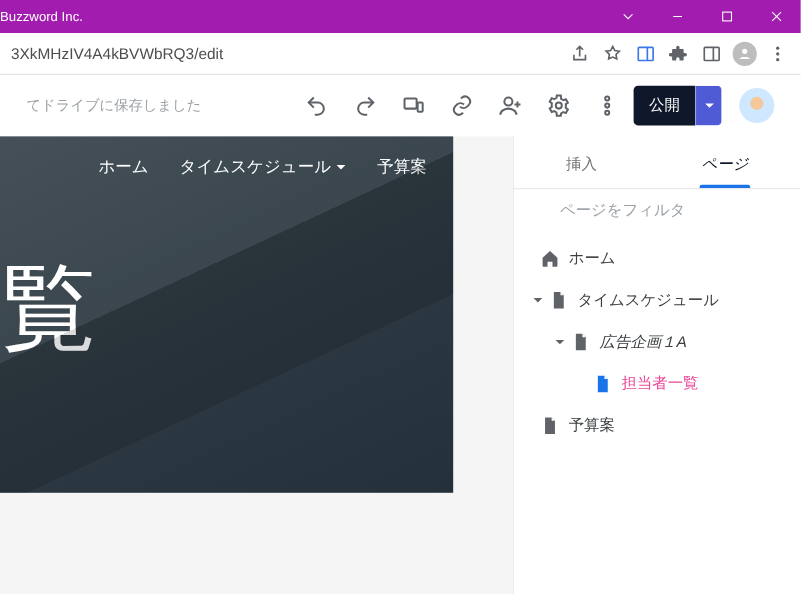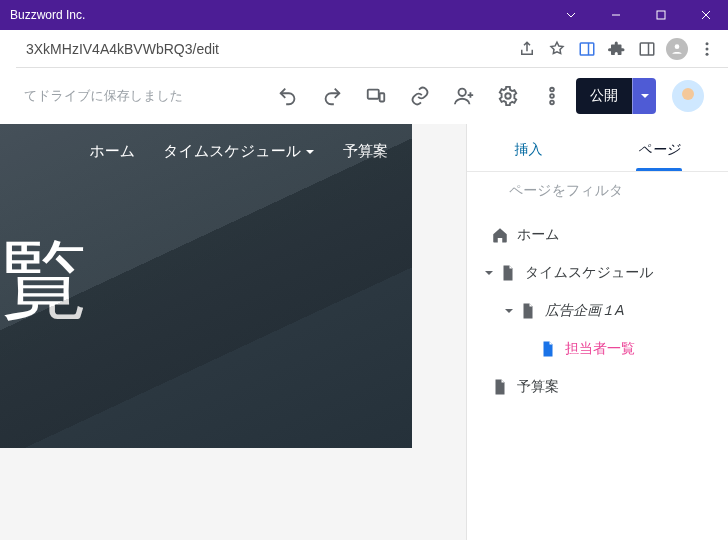--- a/index.html
+++ b/index.html
@@ -1,25 +1,25 @@
 <!DOCTYPE html>
 <html><head>
 <meta charset="utf-8">
 <style>
   * { box-sizing: border-box; margin: 0; padding: 0; }
   body { font-family: "Segoe UI", "Hiragino Sans", Meiryo, sans-serif; font-size: 13px; color: #3c4043; width: 728px; height: 540px; overflow: hidden; background: #fff; }
 
   
-  .titlebar { height: 30px; background: #4c1d95; display: flex; align-items: center; color: #fff; padding-left: 10px; font-size: 12px; }
+  .titlebar { height: 30px; background: #a21caf; display: flex; align-items: center; color: #fff; font-size: 12px; }
   .titlebar .spacer { flex: 1; }
   .winbtn { width: 45px; height: 30px; display: flex; align-items: center; justify-content: center; color: #fff; }
   .winbtn svg { width: 12px; height: 12px; stroke: #fff; fill: none; stroke-width: 1; }
 
   
-  .addrbar { height: 38px; display: flex; align-items: center; padding: 0 6px; border-bottom: 1px solid #e0e0e0; margin-left: 16px; }
+  .addrbar { height: 38px; display: flex; align-items: center; padding: 0 6px; border-bottom: 1px solid #e0e0e0; }
   .addrtext { flex: 1; padding-left: 4px; color: #4d4d4d; font-size: 14px; overflow: hidden; white-space: nowrap; }
   .addricon { width: 30px; height: 30px; display: flex; align-items: center; justify-content: center; color: #5f6368; }
   .addricon svg { width: 18px; height: 18px; }
   .avatar-sm { width: 22px; height: 22px; border-radius: 50%; background: #bdbdbd; display: flex; align-items: center; justify-content: center; }
   .avatar-sm svg { width: 14px; height: 14px; fill: #fff; }
 
   
   .apptoolbar { height: 56px; display: flex; align-items: center; padding: 0 24px; gap: 4px; }
   .savedtxt { color: #9aa0a6; font-size: 13px; white-space: nowrap; overflow: hidden; }
   .tool-spacer { flex: 1; }
@@ -39,21 +39,21 @@
   
   .preview::after { content:""; position:absolute; inset:0; background: linear-gradient(155deg, rgba(255,255,255,0.05) 0 40%, rgba(0,0,0,0.14) 40% 65%, rgba(0,0,0,0) 65%); pointer-events:none; }
   .preview-nav { position: absolute; top: 18px; left: 0; right: 0; display: flex; justify-content: flex-end; gap: 28px; padding-right: 24px; font-size: 15px; align-items: center; }
   .preview-nav .item { display: flex; align-items: center; gap: 4px; }
   .preview-nav .item.active { font-weight: 500; }
   .chev-down { width: 10px; height: 10px; }
   .preview-title { position: absolute; left: 0; top: 110px; font-size: 88px; font-weight: 500; line-height: 1.04; letter-spacing: 2px; }
 
   .sidepanel { flex: 1; border-left: 1px solid #e3e3e3; display: flex; flex-direction: column; }
   .tabs { display: flex; height: 48px; align-items: flex-end; justify-content: space-around; border-bottom: 1px solid #e8e8e8; }
-  .tab { padding: 0 6px 12px; font-size: 14px; color: #0369a1; position: relative; }
+  .tab { padding: 0 6px 12px; font-size: 14px; color: #737373; position: relative; }
   .tab.active { color: #0f172a; font-style: italic; }
   .tab.active::after { content: ""; position: absolute; left: 4px; right: 4px; bottom: 0; height: 3px; background: #1a73e8; border-radius: 2px 2px 0 0; }
 
   .filterrow { display: flex; gap: 10px; padding: 10px 14px; color: #9aa0a6; font-size: 14px; }
   .filterrow svg { width: 18px; height: 18px; fill: #9aa0a6; }
 
   .tree { padding: 6px 8px; }
   .node { display: flex; align-items: center; height: 38px; border-radius: 4px; font-size: 14px; color: #3c4043; }
   .node .arrow { width: 16px; display:flex; justify-content:center; color:#5f6368; }
   .node .arrow svg { width:10px; height:10px; fill:#5f6368; }

